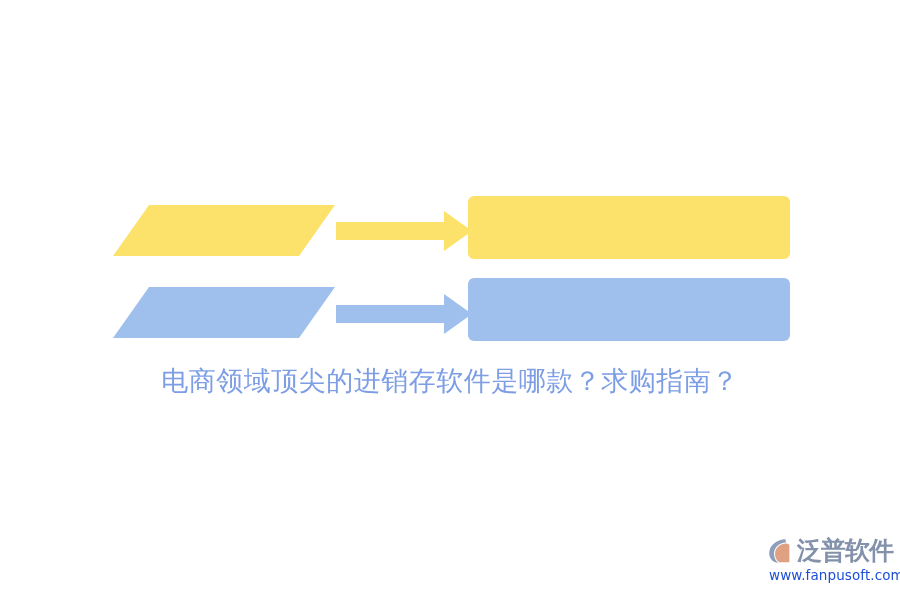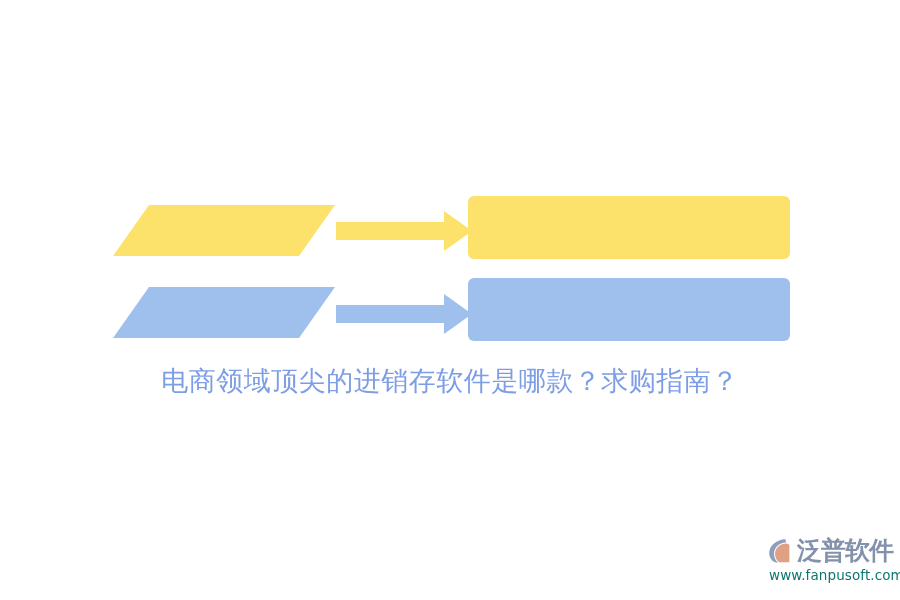--- a/index.html
+++ b/index.html
@@ -114,21 +114,21 @@
     font-weight: bold;
     line-height: 28px;
     color: #8491ab;
     letter-spacing: -1px;
     white-space: nowrap;
   }
   .wm-url {
     font-family: "DejaVu Sans", "Liberation Sans", sans-serif;
     font-size: 13.5px;
     line-height: 16px;
-    color: #0f766e;
+    color: #1d4ed8;
     letter-spacing: 0.1px;
     white-space: nowrap;
     margin-top: -1px;
     margin-left: 4px;
   }
 </style>
 </head>
 <body>
 
 <div id="canvas">

